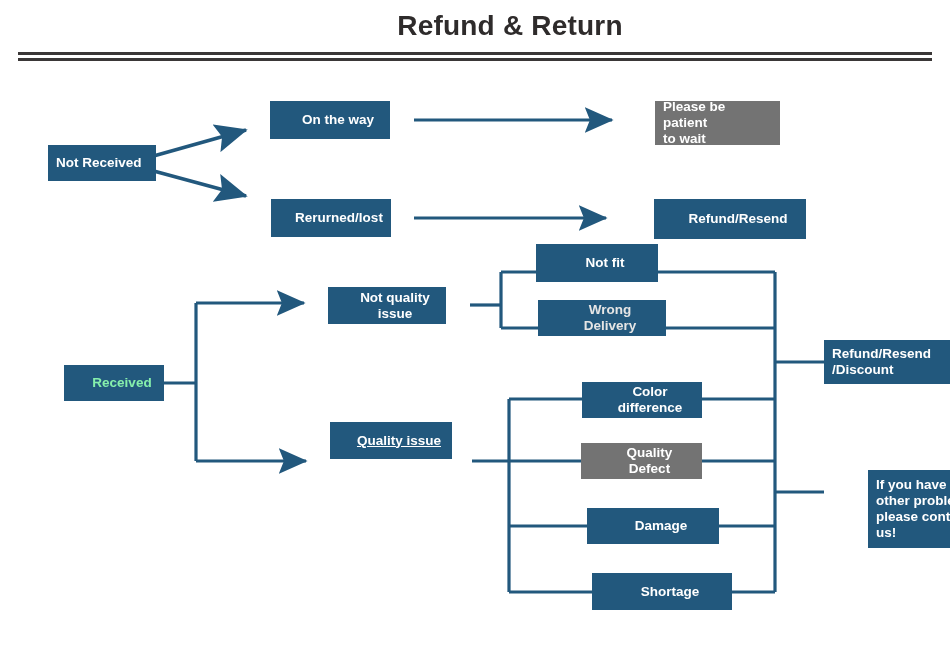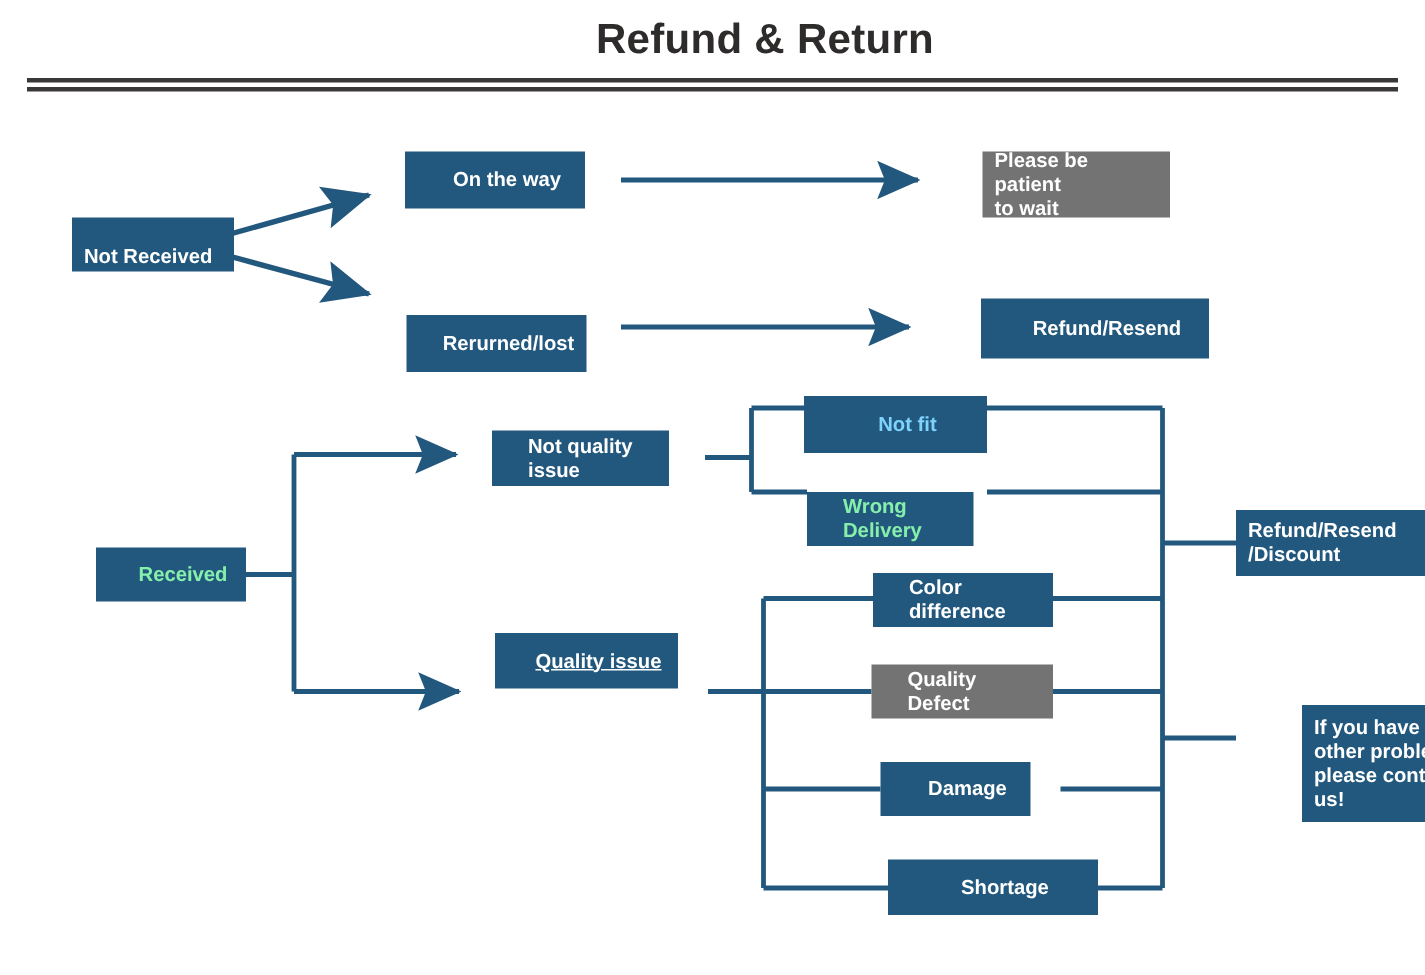--- a/index.html
+++ b/index.html
@@ -46,21 +46,21 @@
     box-sizing: border-box;
     background: #22587d;
     color: #ffffff;
     font-weight: bold;
     font-size: 13.5px;
     line-height: 1.18;
     display: flex;
     align-items: center;
     padding: 2px 8px;
   }
-  .node.center { justify-content: center; text-align: left; padding-left: 24px; }
+  .node.center { justify-content: center; text-align: center; padding-left: 24px; }
   .node.left   { justify-content: flex-start; text-align: left; }
   .node .lbl { display: block; white-space: pre-line; }
 </style>
 </head>
 <body>
 
 <div class="title">Refund &amp; Return</div>
 <div class="rule rule-top"></div>
 <div class="rule rule-bottom"></div>
 
@@ -104,58 +104,58 @@
     <path d="M702,461 L775,461"></path>
     <path d="M707,526 L775,526"></path>
     <path d="M710,592 L775,592"></path>
 
     <path d="M775,362 L824,362"></path>
     <path d="M775,492 L824,492"></path>
   </g>
 </svg>
 
 <div id="nodes">
-    <div class="node left" style="left: 48px; top: 145px; width: 108px; height: 36px; background: rgb(34, 88, 125); color: rgb(255, 255, 255); align-items: flex-end;">
+    <div class="node left" style="left: 48px; top: 145px; width: 108px; height: 36px; background: rgb(34, 88, 125); color: rgb(255, 255, 255);">
       <span class="lbl">Not Received</span>
     </div>
     <div class="node center" style="left: 270px; top: 101px; width: 120px; height: 38px; background: rgb(34, 88, 125); color: rgb(255, 255, 255);">
       <span class="lbl">On the way</span>
     </div>
-    <div class="node center" style="left: 271px; top: 210px; width: 120px; height: 38px; background: rgb(34, 88, 125); color: rgb(255, 255, 255);">
+    <div class="node center" style="left: 271px; top: 199px; width: 120px; height: 38px; background: rgb(34, 88, 125); color: rgb(255, 255, 255);">
       <span class="lbl">Rerurned/lost</span>
     </div>
     <div class="node left" style="left: 655px; top: 101px; width: 125px; height: 44px; background: #737373; color: rgb(255, 255, 255);">
       <span class="lbl">Please be patient
 to wait</span>
     </div>
     <div class="node center" style="left: 654px; top: 199px; width: 152px; height: 40px; background: rgb(34, 88, 125); color: rgb(255, 255, 255);">
       <span class="lbl">Refund/Resend</span>
     </div>
     <div class="node center" style="left: 64px; top: 365px; width: 100px; height: 36px; background: rgb(34, 88, 125); color: #86efac;">
       <span class="lbl">Received</span>
     </div>
     <div class="node center" style="left: 328px; top: 287px; width: 118px; height: 37px; background: rgb(34, 88, 125); color: rgb(255, 255, 255);">
       <span class="lbl">Not quality issue</span>
     </div>
     <div class="node center" style="left: 330px; top: 422px; width: 122px; height: 37px; background: rgb(34, 88, 125); color: rgb(255, 255, 255); text-decoration: underline;">
       <span class="lbl">Quality issue</span>
     </div>
-    <div class="node center" style="left: 536px; top: 264px; width: 122px; height: 38px; background: rgb(34, 88, 125); color: #7dd3fc;">
+    <div class="node center" style="left: 536px; top: 244px; width: 122px; height: 38px; background: rgb(34, 88, 125); color: #ffffff;">
       <span class="lbl">Not fit</span>
     </div>
-    <div class="node center" style="left: 538px; top: 328px; width: 111px; height: 36px; background: rgb(34, 88, 125); color: #86efac;">
+    <div class="node center" style="left: 538px; top: 300px; width: 128px; height: 36px; background: rgb(34, 88, 125); color: #e5e5e5;">
       <span class="lbl">Wrong Delivery</span>
     </div>
     <div class="node center" style="left: 582px; top: 382px; width: 120px; height: 36px; background: rgb(34, 88, 125); color: rgb(255, 255, 255);">
       <span class="lbl">Color difference</span>
     </div>
     <div class="node center" style="left: 581px; top: 443px; width: 121px; height: 36px; background: #737373; color: rgb(255, 255, 255);">
       <span class="lbl">Quality Defect</span>
     </div>
-    <div class="node center" style="left: 587px; top: 508px; width: 100px; height: 36px; background: rgb(34, 88, 125); color: rgb(255, 255, 255);">
+    <div class="node center" style="left: 587px; top: 508px; width: 132px; height: 36px; background: rgb(34, 88, 125); color: rgb(255, 255, 255);">
       <span class="lbl">Damage</span>
     </div>
     <div class="node center" style="left: 592px; top: 573px; width: 140px; height: 37px; background: rgb(34, 88, 125); color: rgb(255, 255, 255);">
       <span class="lbl">Shortage</span>
     </div>
     <div class="node left" style="left: 824px; top: 340px; width: 126px; height: 44px; background: rgb(34, 88, 125); color: rgb(255, 255, 255);">
       <span class="lbl">Refund/Resend
 /Discount</span>
     </div>
     <div class="node left" style="left: 824px; top: 470px; width: 118px; height: 78px; background: rgb(34, 88, 125); color: rgb(255, 255, 255); margin-left: 44px;">

